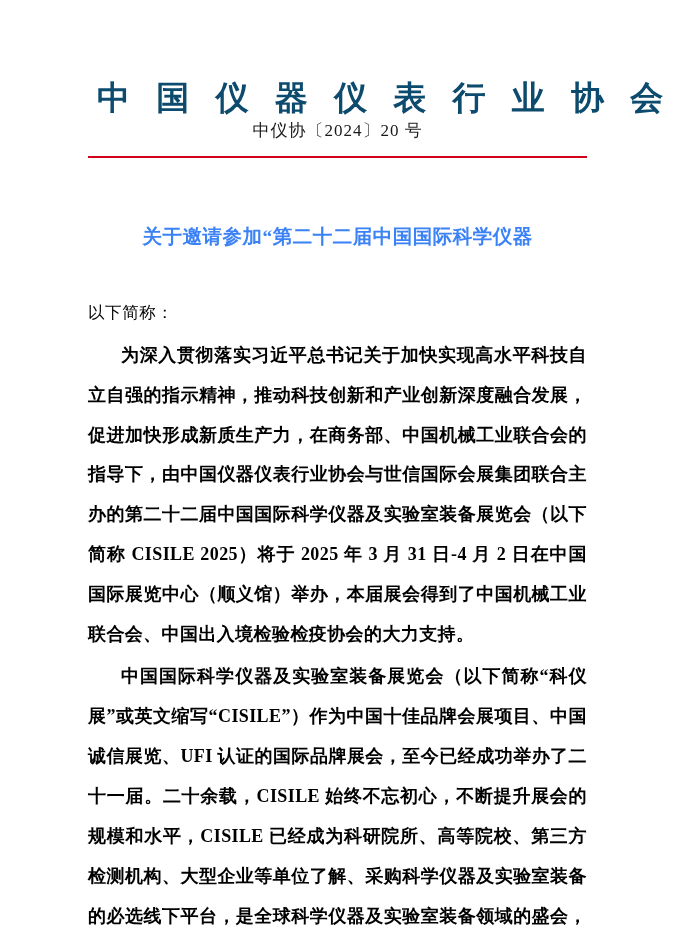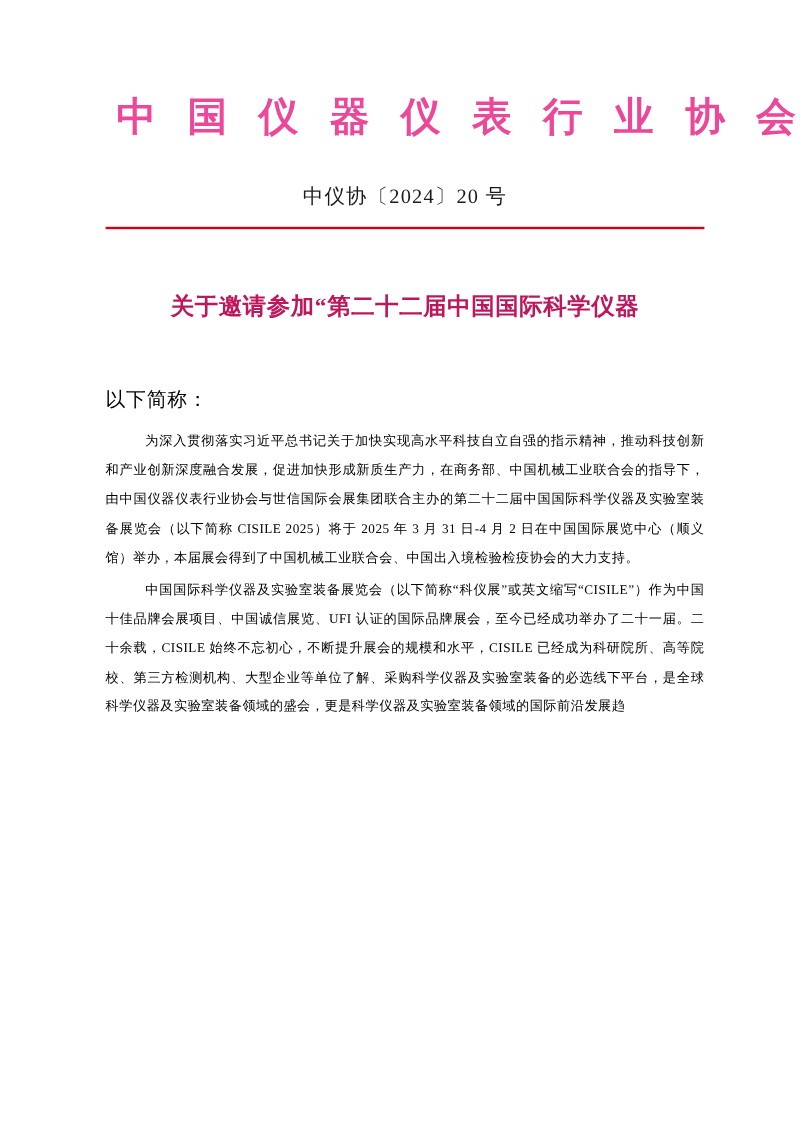--- a/index.html
+++ b/index.html
@@ -18,76 +18,76 @@
     position: relative;
     width: 675px;
     height: 936px;
     background: #ffffff;
     box-sizing: border-box;
     padding: 0 88px;
   }
   .letterhead {
     margin-top: 78px;
     text-align: center;
-    color: #ec4899;
+    color: #0c4a6e;
     font-family: "Liberation Serif", "DejaVu Serif", serif;
     font-weight: bold;
     font-size: 33px;
     letter-spacing: 9px;
     line-height: 1.25;
     text-indent: 9px;
     white-space: nowrap;
   }
   .doc-number {
-    margin-top: 33px;
     text-align: center;
     font-size: 17px;
     letter-spacing: 1px;
     color: #1a1a1a;
   }
   .red-rule {
     margin-top: 14px;
     height: 2px;
     background: #d0021b;
     width: 100%;
   }
   .title {
-    margin-top: 48px;
+    margin-top: 61px;
     text-align: center;
     font-weight: bold;
     font-size: 19.5px;
     line-height: 1.85;
     letter-spacing: 0.5px;
-    color: #be185d;
+    color: #3b82f6;
   }
   .title .line2 {
     display: block;
   }
   .caret {
     display: inline-block;
     width: 1px;
     height: 19px;
     background: #000;
     vertical-align: -3px;
     margin-left: 1px;
   }
   .salutation {
     margin-top: 40px;
     font-size: 16.5px;
     letter-spacing: 0.6px;
     line-height: 2.2;
   }
   .body-para {
-    font-size: 11px;
+    font-size: 18px;
     letter-spacing: 0.4px;
     line-height: 2.22;
     text-align: justify;
     text-justify: inter-character;
     text-indent: 33px;
     margin: 4px 0 0 0;
+    font-weight: bold;
   }
   .body-para.last {
     margin-top: 2px;
   }
 </style>
 </head>
 <body>
 
 <div class="page">
 

